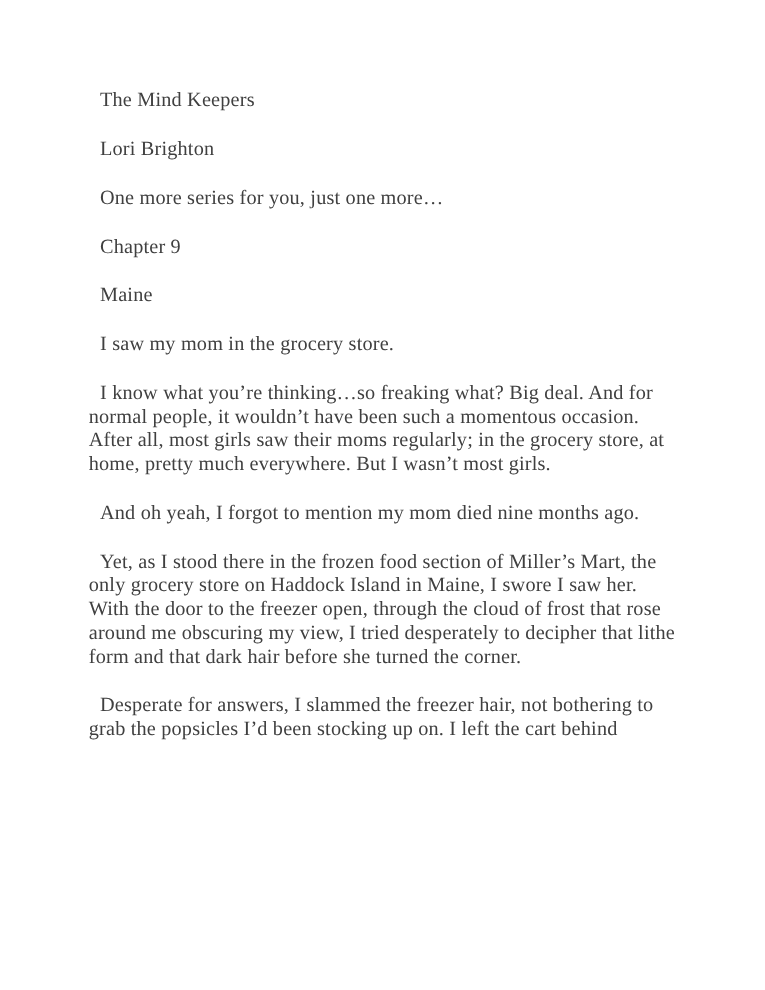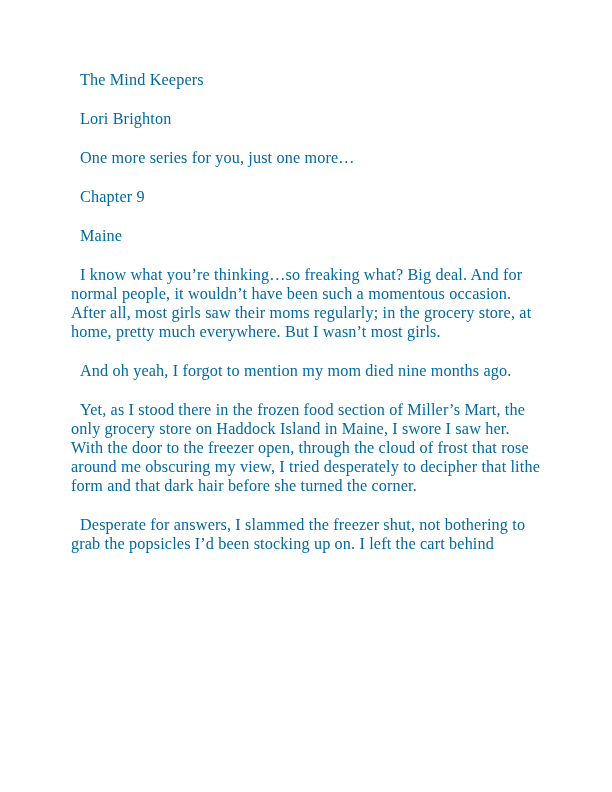--- a/index.html
+++ b/index.html
@@ -11,21 +11,21 @@
       width: 612px;
       height: 792px;
       overflow: hidden;
       position: relative;
     }
     .page {
       position: absolute;
       left: 71px;
       top: 71px;
       width: 470px;
-      color: #0369a1;
+      color: #404040;
       font-family: "Liberation Serif", "DejaVu Serif", serif;
       font-size: 16.2px;
       line-height: 19px;
       letter-spacing: 0.15px;
     }
     .para {
       margin: 0 0 20px 0;
       text-indent: 9px;
       text-align: left;
       white-space: normal;
@@ -36,17 +36,18 @@
   </style>
 </head>
 <body>
 
 <div class="page">
   <p class="para front">The Mind Keepers</p>
   <p class="para front">Lori Brighton</p>
   <p class="para front">One more series for you, just one more…</p>
   <p class="para front">Chapter 9</p>
   <p class="para front">Maine</p>
+  <p class="para">I saw my mom in the grocery store.</p>
   <p class="para">I know what you’re thinking…so freaking what? Big deal. And for normal people, it wouldn’t have been such a momentous occasion. After all, most girls saw their moms regularly; in the grocery store, at home, pretty much everywhere. But I wasn’t most girls.</p>
   <p class="para">And oh yeah, I forgot to mention my mom died nine months ago.</p>
   <p class="para">Yet, as I stood there in the frozen food section of Miller’s Mart, the only grocery store on Haddock Island in Maine, I swore I saw her. With the door to the freezer open, through the cloud of frost that rose around me obscuring my view, I tried desperately to decipher that lithe form and that dark hair before she turned the corner.</p>
-  <p class="para">Desperate for answers, I slammed the freezer shut, not bothering to grab the popsicles I’d been stocking up on. I left the cart behind</p>
+  <p class="para">Desperate for answers, I slammed the freezer hair, not bothering to grab the popsicles I’d been stocking up on. I left the cart behind</p>
 </div>
 
 </body></html>

